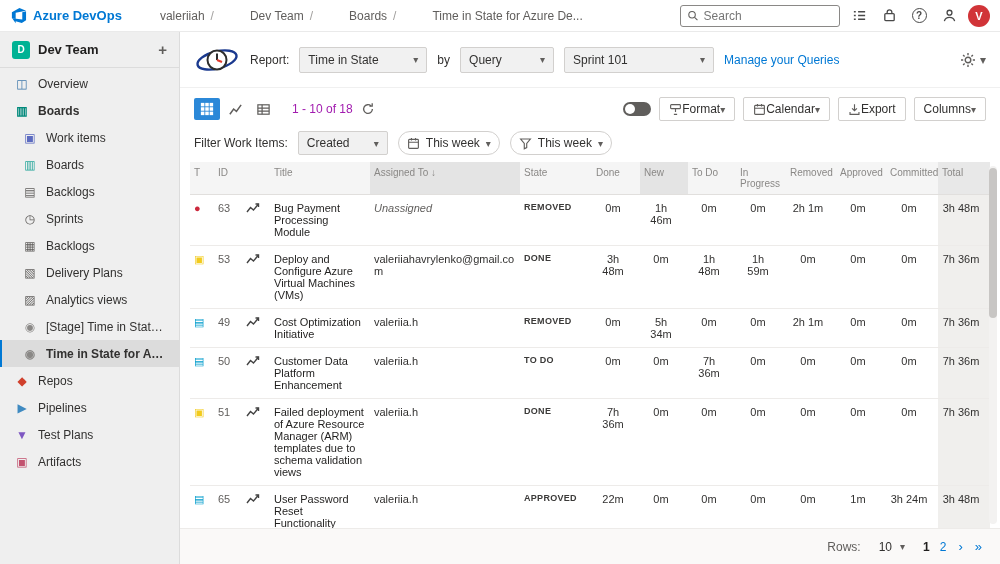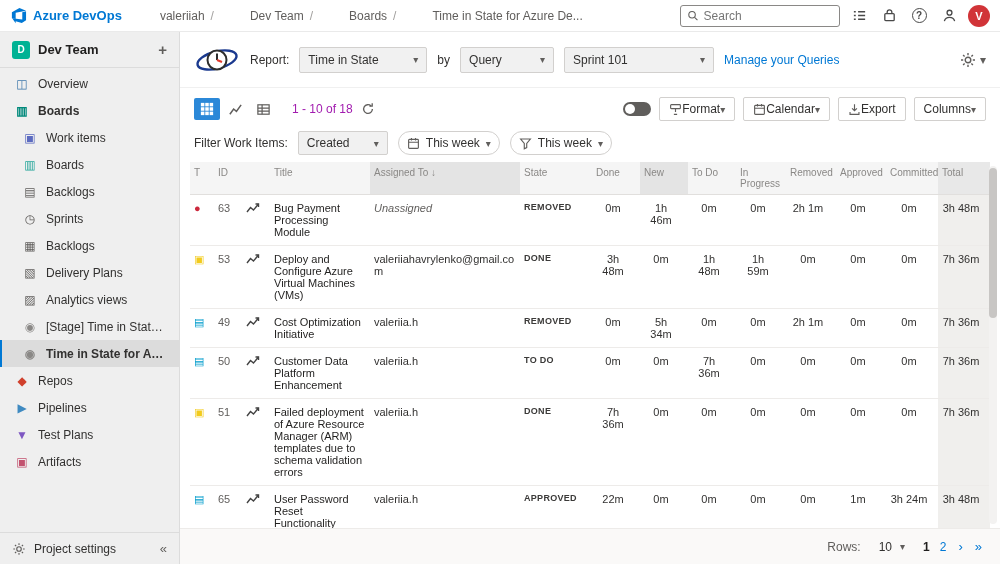--- a/index.html
+++ b/index.html
@@ -229,30 +229,20 @@
         </div>
         <div class="sb-item">
           <span class="sb-icn" style="color: rgb(126, 87, 194);">▼</span>
           <span class="sb-label">Test Plans</span>
         </div>
         <div class="sb-item">
           <span class="sb-icn" style="color: rgb(194, 82, 111);">▣</span>
           <span class="sb-label">Artifacts</span>
         </div>
       </div>
-    <div class="sb-footer">
-      <svg width="14" height="14" viewBox="0 0 16 16">
-        <g stroke="#605e5c" stroke-width="1.3" fill="none">
-          <circle cx="8" cy="8" r="2.6"></circle>
-          <path d="M8 1.5v2M8 12.5v2M1.5 8h2M12.5 8h2M3.4 3.4l1.4 1.4M11.2 11.2l1.4 1.4M12.6 3.4l-1.4 1.4M4.8 11.2l-1.4 1.4"></path>
-        </g>
-      </svg>
-      <span>Project settings</span>
-      <span class="collapse">«</span>
-    </div>
   </div>
 
   <div class="main">
 
     <div class="report-head">
       <svg width="46" height="36" viewBox="0 0 46 36">
         <ellipse cx="23" cy="18" rx="20" ry="8.5" fill="none" stroke="#1b3a8f" stroke-width="2.4" transform="rotate(-14 23 18)"></ellipse>
         <circle cx="23" cy="18" r="9.5" fill="#fff" stroke="#2d2d2d" stroke-width="2"></circle>
         <line x1="23" y1="18" x2="23" y2="11.5" stroke="#2d2d2d" stroke-width="2"></line>
         <line x1="23" y1="18" x2="28" y2="20" stroke="#e23b2e" stroke-width="2"></line>
@@ -473,21 +463,21 @@
               <td class="num col-committed">0m</td>
               <td class="num col-total">7h 36m</td>
             </tr>
             <tr>
               <td class="col-t"><span class="type-icn" style="color: rgb(242, 203, 29);">▣</span></td>
               <td class="col-id">51</td>
               <td class="col-chart"><svg width="14" height="12" viewBox="0 0 14 12">
                   <polyline points="1,10 4.5,5.5 7.5,8 12.5,2" fill="none" stroke="#424242" stroke-width="1.4"></polyline>
                   <polyline points="9.5,2 12.5,2 12.5,5" fill="none" stroke="#424242" stroke-width="1.4"></polyline>
                 </svg></td>
-              <td class="col-title">Failed deployment of Azure Resource Manager (ARM) templates due to schema validation errors</td>
+              <td class="col-title">Failed deployment of Azure Resource Manager (ARM) templates due to schema validation views</td>
               <td class="col-assigned">valeriia.h</td>
               <td class="col-state">DONE</td>
               <td class="num col-done">7h 36m</td>
               <td class="num col-new">0m</td>
               <td class="num col-todo">0m</td>
               <td class="num col-inprogress">0m</td>
               <td class="num col-removed">0m</td>
               <td class="num col-approved">0m</td>
               <td class="num col-committed">0m</td>
               <td class="num col-total">7h 36m</td>

